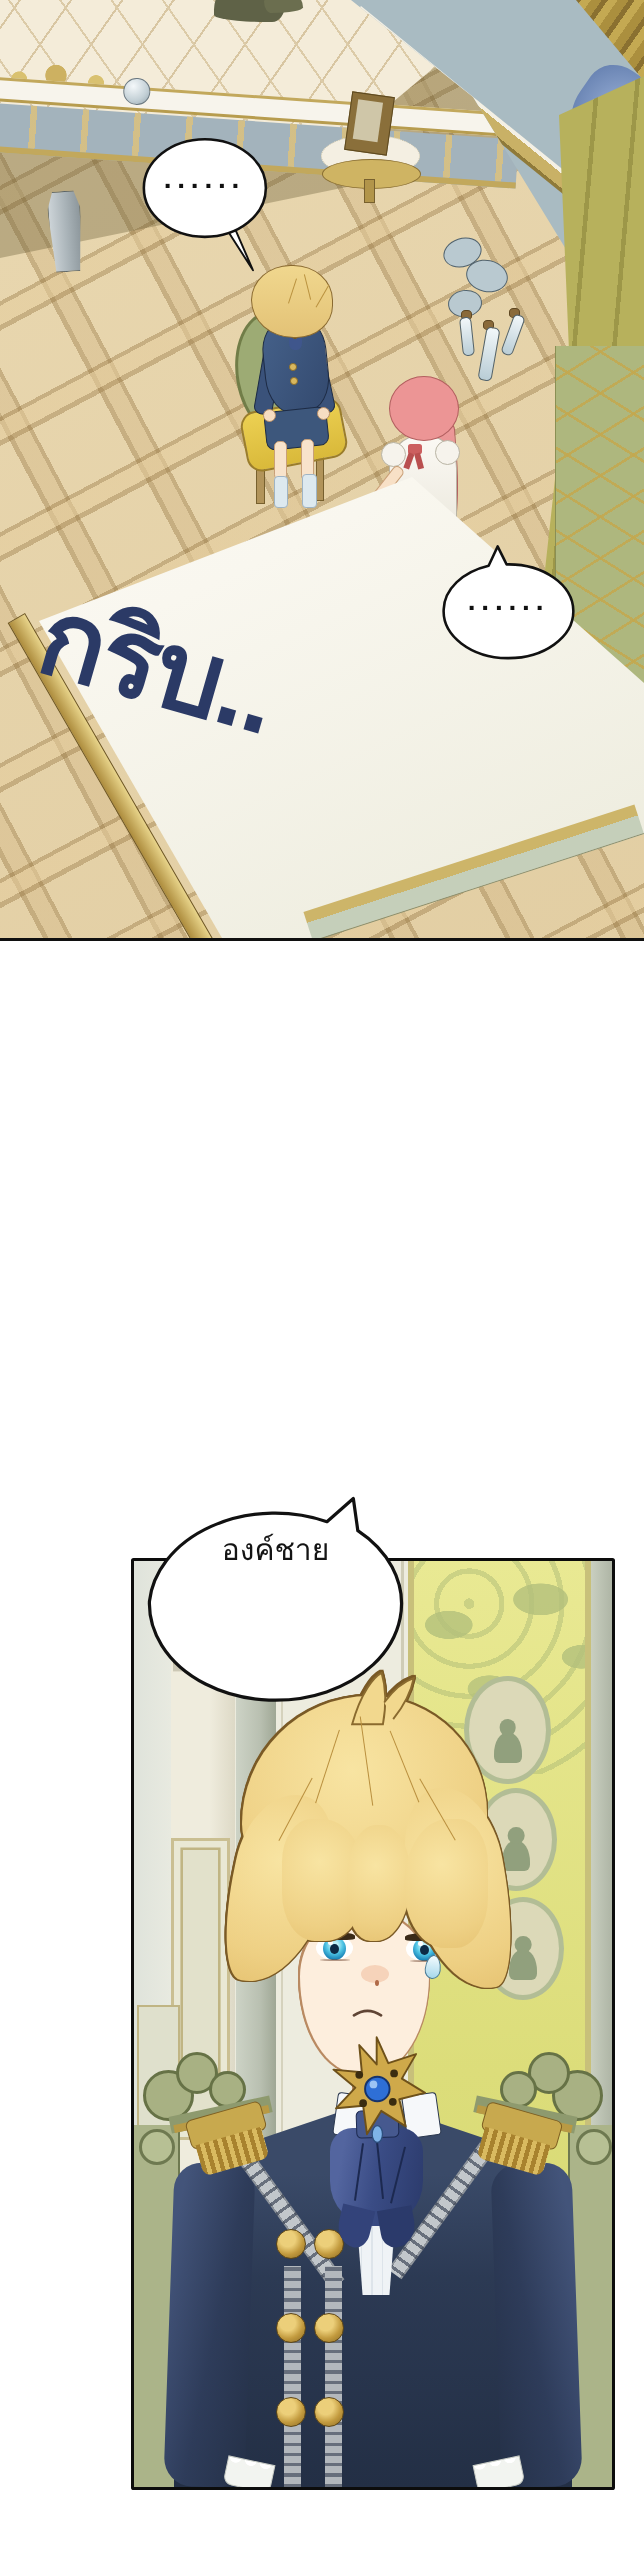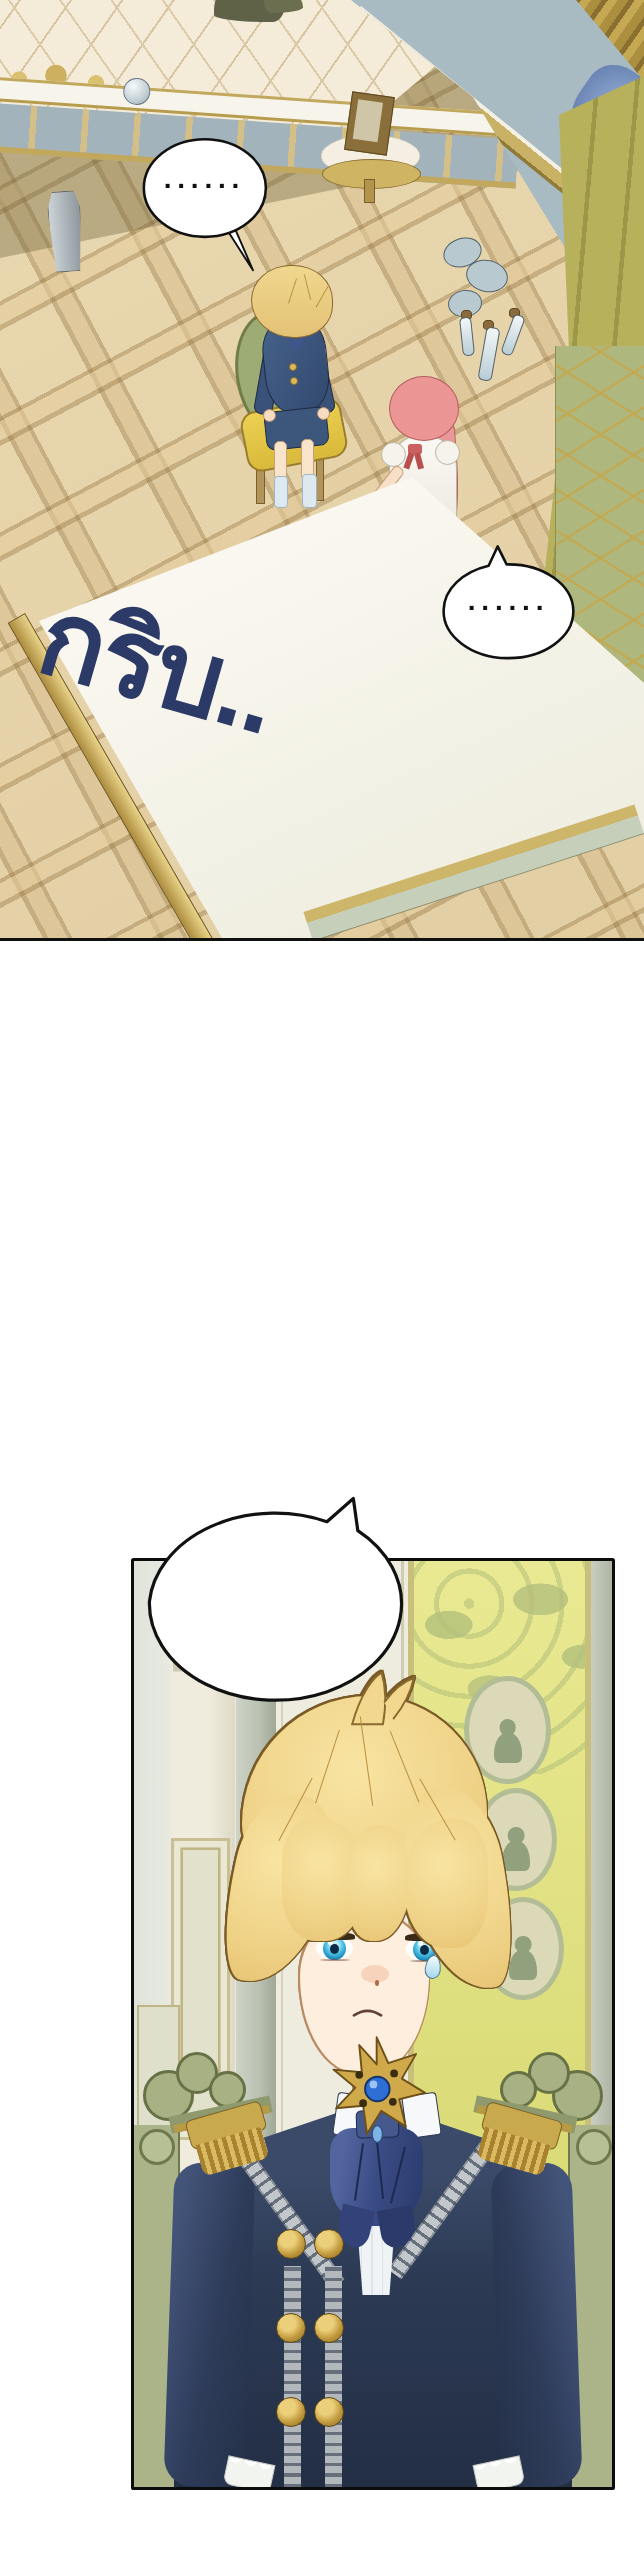--- a/index.html
+++ b/index.html
@@ -522,16 +522,17 @@
       <div class="hstrand hs5"></div>
     </div>
   </section>
 
   <div class="bubble-wrap" style="left:143px;top:1493px;width:265px;height:213px;z-index:20;">
     <svg width="265" height="213" viewBox="0 0 412 330">
       <path d="M10 168 A196 150 0 0 1 286 44 L327 8 L334 58 A196 150 0 1 1 10 168 Z" fill="#ffffff" stroke="#111111" stroke-width="5" stroke-linejoin="round"></path>
     </svg>
   </div>
   <div class="bubble3-text" style="z-index:21;">
+    <div>องค์ชาย</div>
   </div>
 
 </div>
 
 
 </body></html>

